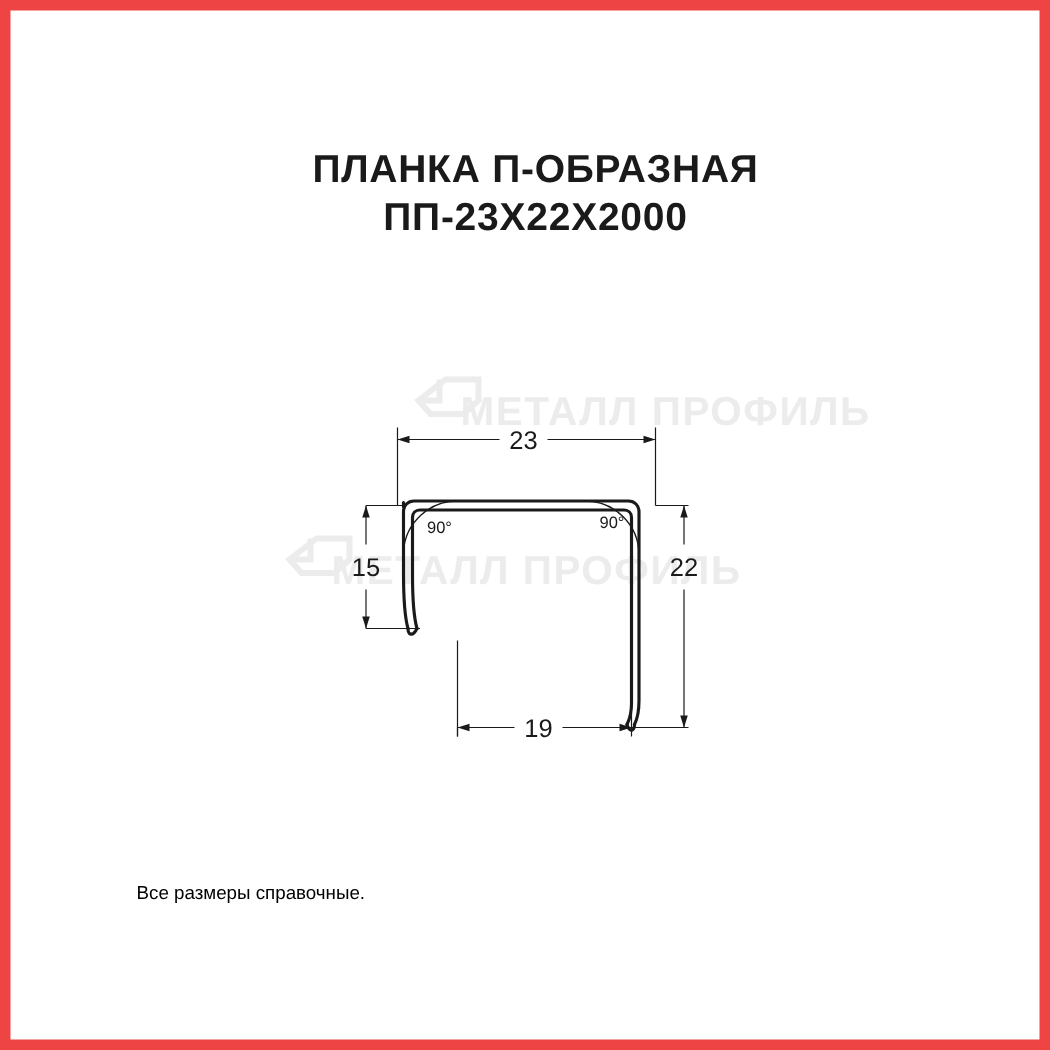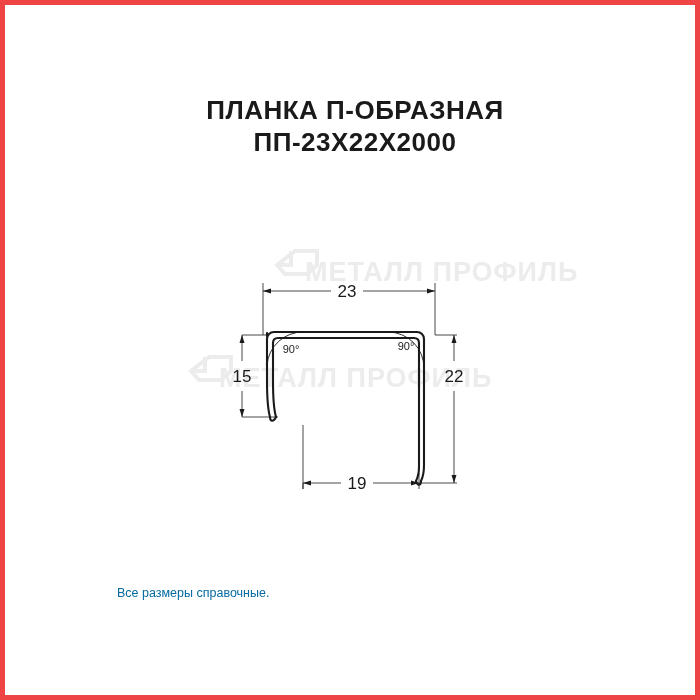--- a/index.html
+++ b/index.html
@@ -13,21 +13,21 @@
     font-family: "Liberation Sans", sans-serif;
     color: #1a1a1a;
     position: relative;
     overflow: hidden;
   }
   .page {
     position: absolute;
     left: 0; top: 0;
     width: 700px;
     height: 700px;
-    border: 5px solid #ef4444;
+    border: 7px solid #ef4444;
     box-sizing: border-box;
   }
   .title-block {
     position: absolute;
     left: 0;
     top: 90px;
     width: 700px;
     text-align: center;
   }
   .title-line1 {
@@ -54,22 +54,21 @@
     top: 200px;
     width: 700px;
     height: 330px;
   }
   .notes {
     position: absolute;
     left: 84px;
     top: 578px;
     font-size: 12.5px;
     line-height: 1.65;
-    color: #0369a1;
-    margin-left: 28px;
+    color: #000000;
   }
   .notes div { white-space: nowrap; }
 </style>
 </head>
 <body>
 
 <div class="page">
 
   <div class="title-block">
     <div class="title-line1">ПЛАНКА П-ОБРАЗНАЯ</div>

